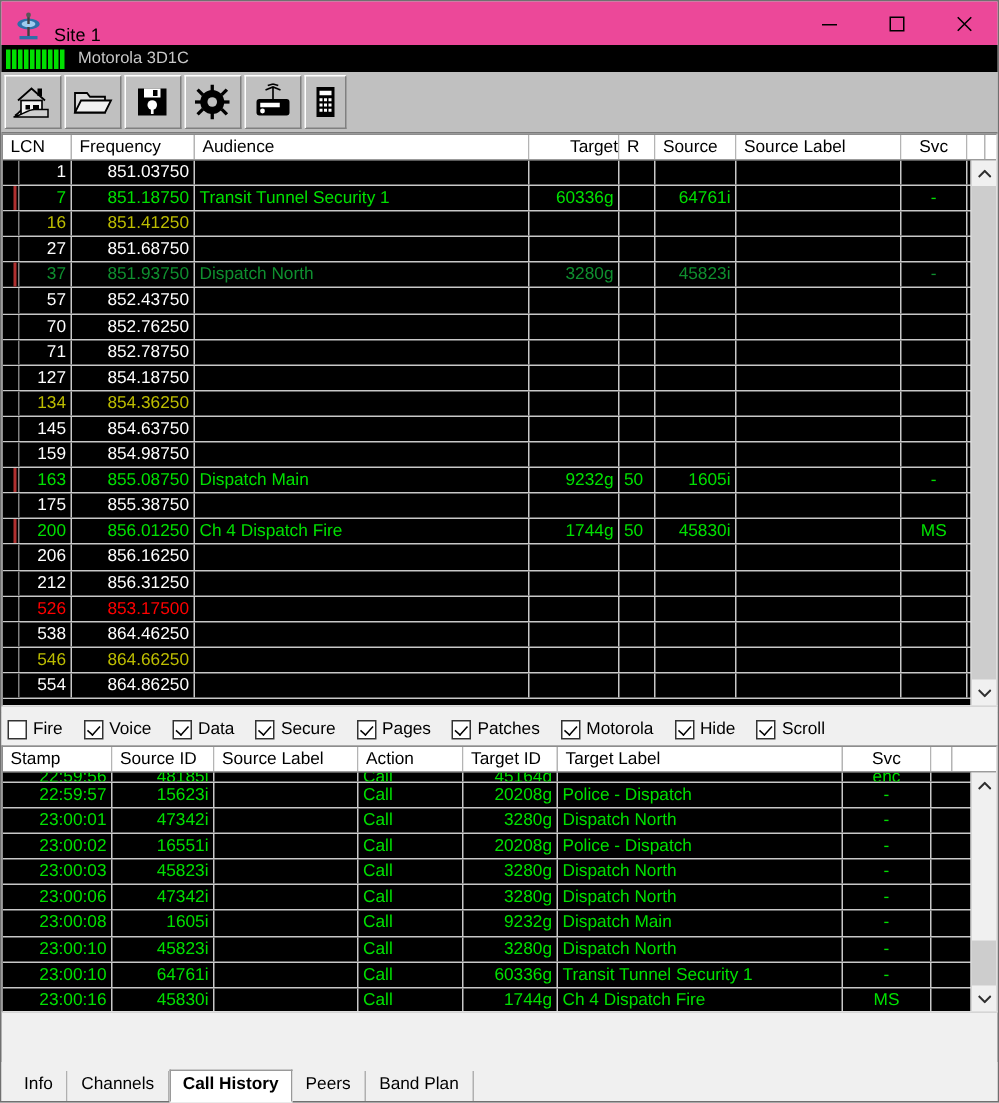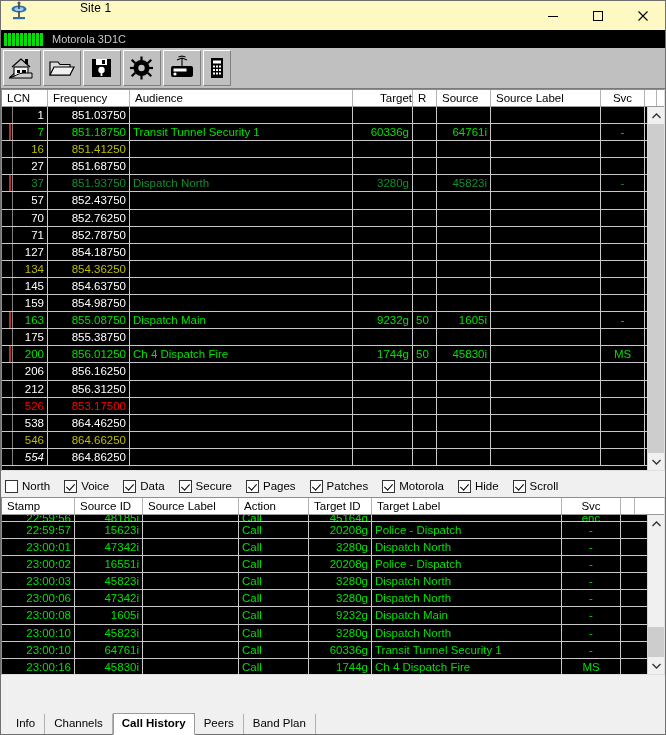--- a/index.html
+++ b/index.html
@@ -13,24 +13,23 @@
   #app{
     position:relative;width:666px;height:735px;
     box-sizing:border-box;
     border:1px solid #707070;
     background:#f0f0f0;
     display:flex;flex-direction:column;
   }
 
   
   .titlebar{
-    height:29px;flex:0 0 29px;background:#fef9c3;
-    display:flex;align-items:flex-start;
+    height:29px;flex:0 0 29px;background:#ec4899;
+    display:flex;align-items:flex-end;
     border-bottom:0;
-    gap:44px;
   }
   .title-icon{
     width:22px;height:22px;margin-left:7px;margin-right:6px;
     position:relative;flex:0 0 22px;
   }
   .title-icon svg{display:block;}
   .title-text{
     font-size:12px;color:#000;flex:1 1 auto;letter-spacing:0.1px;
   }
   .win-btns{display:flex;height:29px;}
@@ -538,21 +537,21 @@
           <div class="cell l c-yellow" style="width: 223px; flex: 0 0 223px;"></div>
           <div class="cell r c-yellow" style="width: 60px; flex: 0 0 60px;"></div>
           <div class="cell l c-yellow" style="width: 24px; flex: 0 0 24px;"></div>
           <div class="cell r c-yellow" style="width: 54px; flex: 0 0 54px;"></div>
           <div class="cell l c-yellow" style="width: 110px; flex: 0 0 110px;"></div>
           <div class="cell c c-yellow" style="width: 44px; flex: 0 0 44px;"></div>
           <div class="cell l nb c-yellow" style="width: 12px; flex: 0 0 12px;"></div>
         </div>
         <div class="row">
           <div class="mark"></div>
-          <div class="cell r c-white" style="width: 35px; flex: 0 0 35px; font-style: italic;">554</div>
+          <div class="cell r c-white" style="width: 35px; flex: 0 0 35px;">554</div>
           <div class="cell r c-white" style="width: 82px; flex: 0 0 82px;">864.86250</div>
           <div class="cell l c-white" style="width: 223px; flex: 0 0 223px;"></div>
           <div class="cell r c-white" style="width: 60px; flex: 0 0 60px;"></div>
           <div class="cell l c-white" style="width: 24px; flex: 0 0 24px;"></div>
           <div class="cell r c-white" style="width: 54px; flex: 0 0 54px;"></div>
           <div class="cell l c-white" style="width: 110px; flex: 0 0 110px;"></div>
           <div class="cell c c-white" style="width: 44px; flex: 0 0 44px;"></div>
           <div class="cell l nb c-white" style="width: 12px; flex: 0 0 12px;"></div>
         </div>
       </div>
@@ -571,21 +570,21 @@
           </svg>
       </div>
     </div>
   </div>
 
   <div class="spacer-thin"></div>
 
   <div class="filters" id="filters">
       <div class="cbx">
         <span class="box"></span>
-        <span class="lb">North</span>
+        <span class="lb">Fire</span>
       </div>
       <div class="cbx">
         <span class="box on"></span>
         <span class="lb">Voice</span>
       </div>
       <div class="cbx">
         <span class="box on"></span>
         <span class="lb">Data</span>
       </div>
       <div class="cbx">

